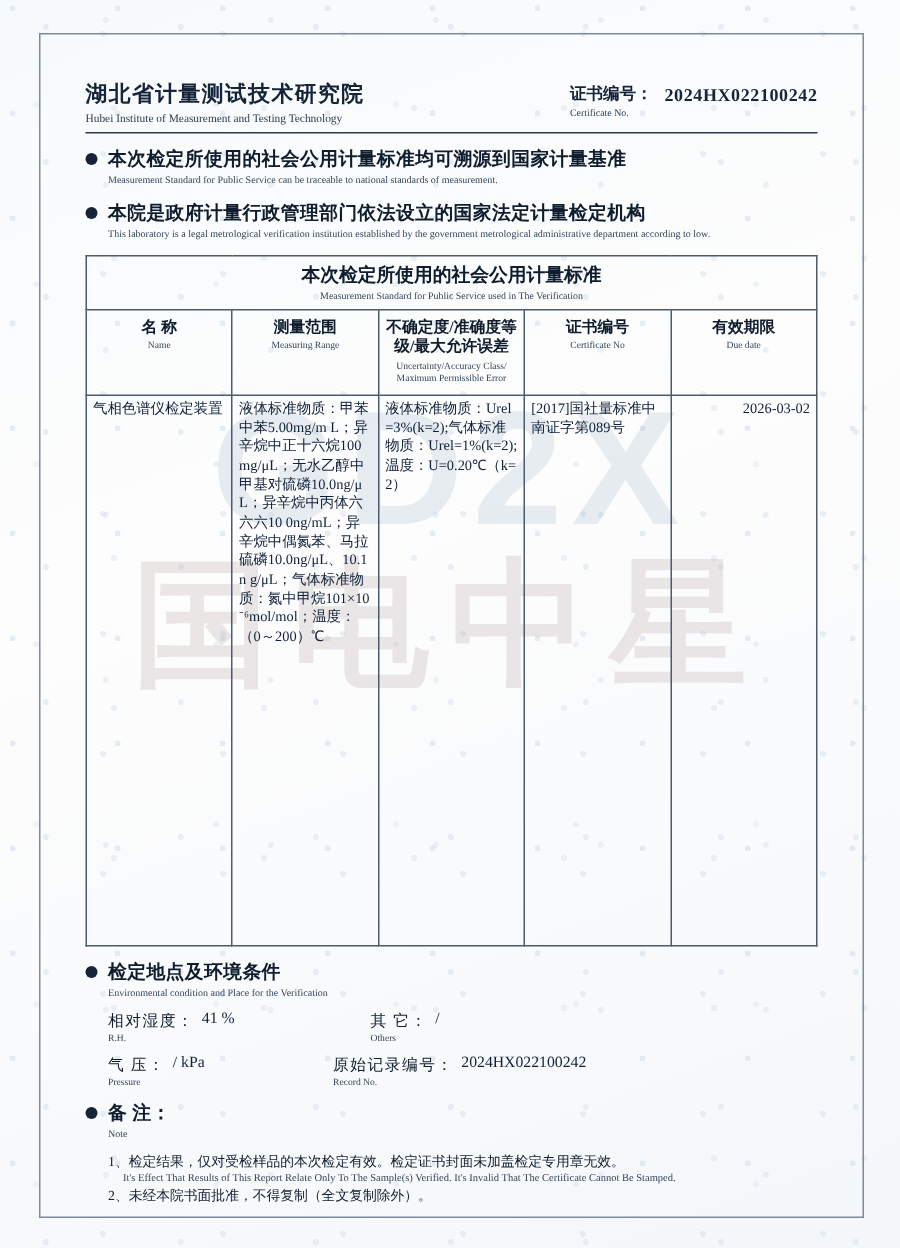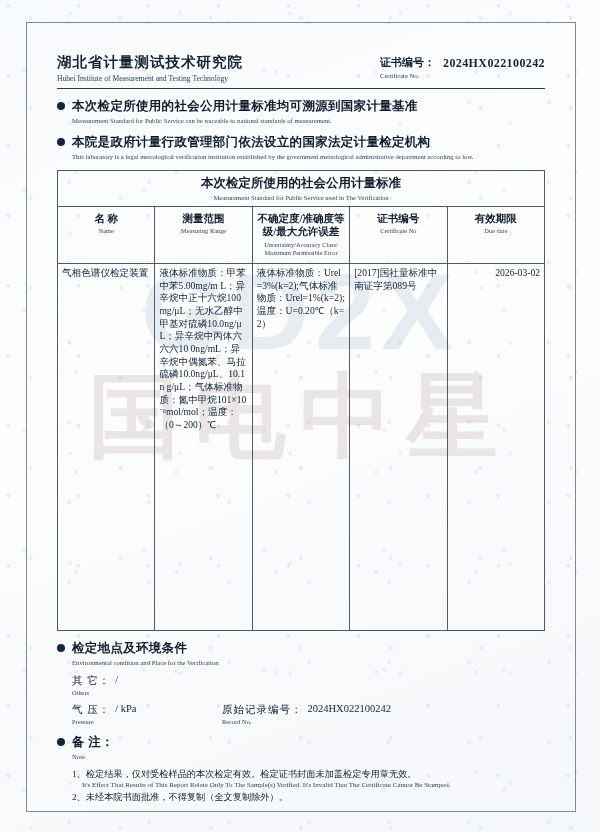--- a/index.html
+++ b/index.html
@@ -320,20 +320,27 @@
       <div class="sect">
         <span class="bullet"></span>
         <div>
           <div class="sect-cn">检定地点及环境条件</div>
           <div class="sect-en">Environmental condition and Place for the Verification</div>
         </div>
       </div>
 
 
       <div class="env-line">
+        <div class="env-item col-b">
+          <div>
+            <div class="env-lab-cn">相对湿度：</div>
+            <div class="env-lab-en">R.H.</div>
+          </div>
+          <div class="env-val">41 %</div>
+        </div>
         <div class="env-item col-c">
           <div>
             <div class="env-lab-cn">其 它：</div>
             <div class="env-lab-en">Others</div>
           </div>
           <div class="env-val">/</div>
         </div>
       </div>
 
       <div class="env-line">

